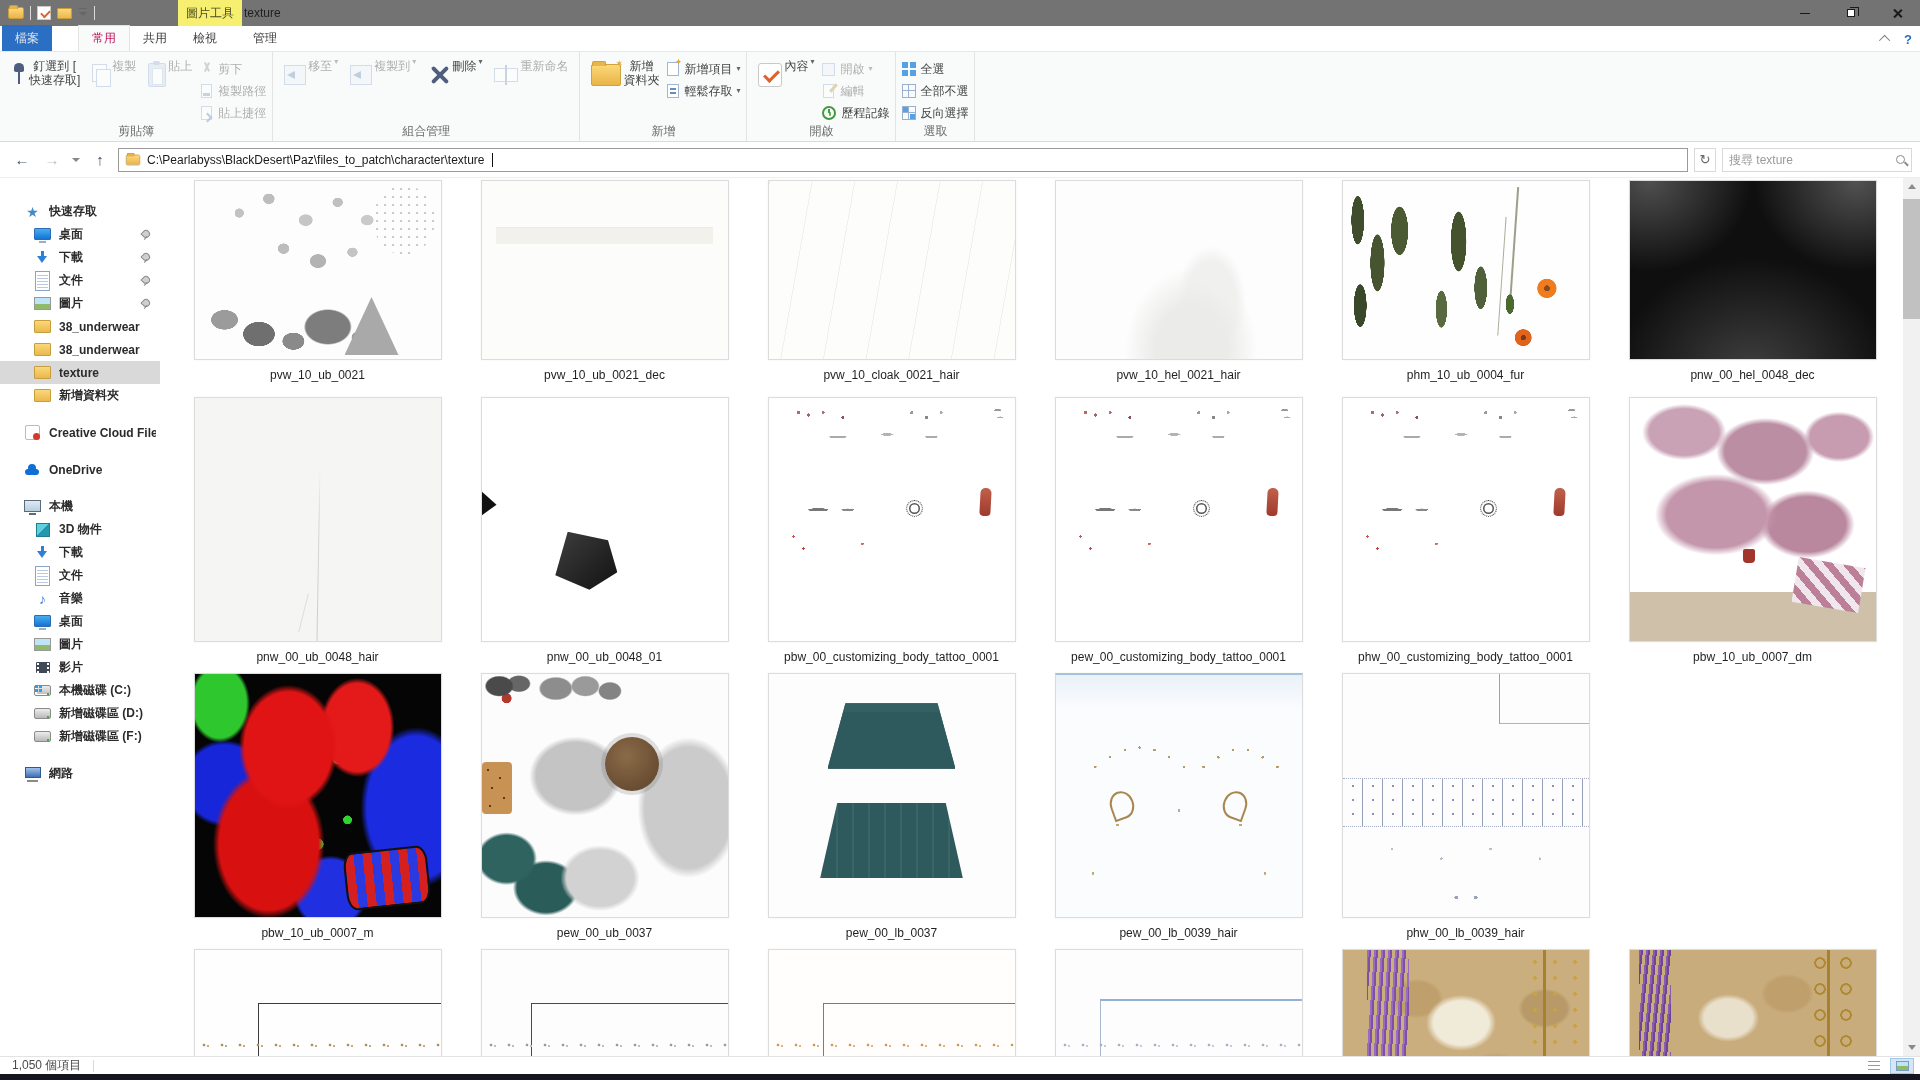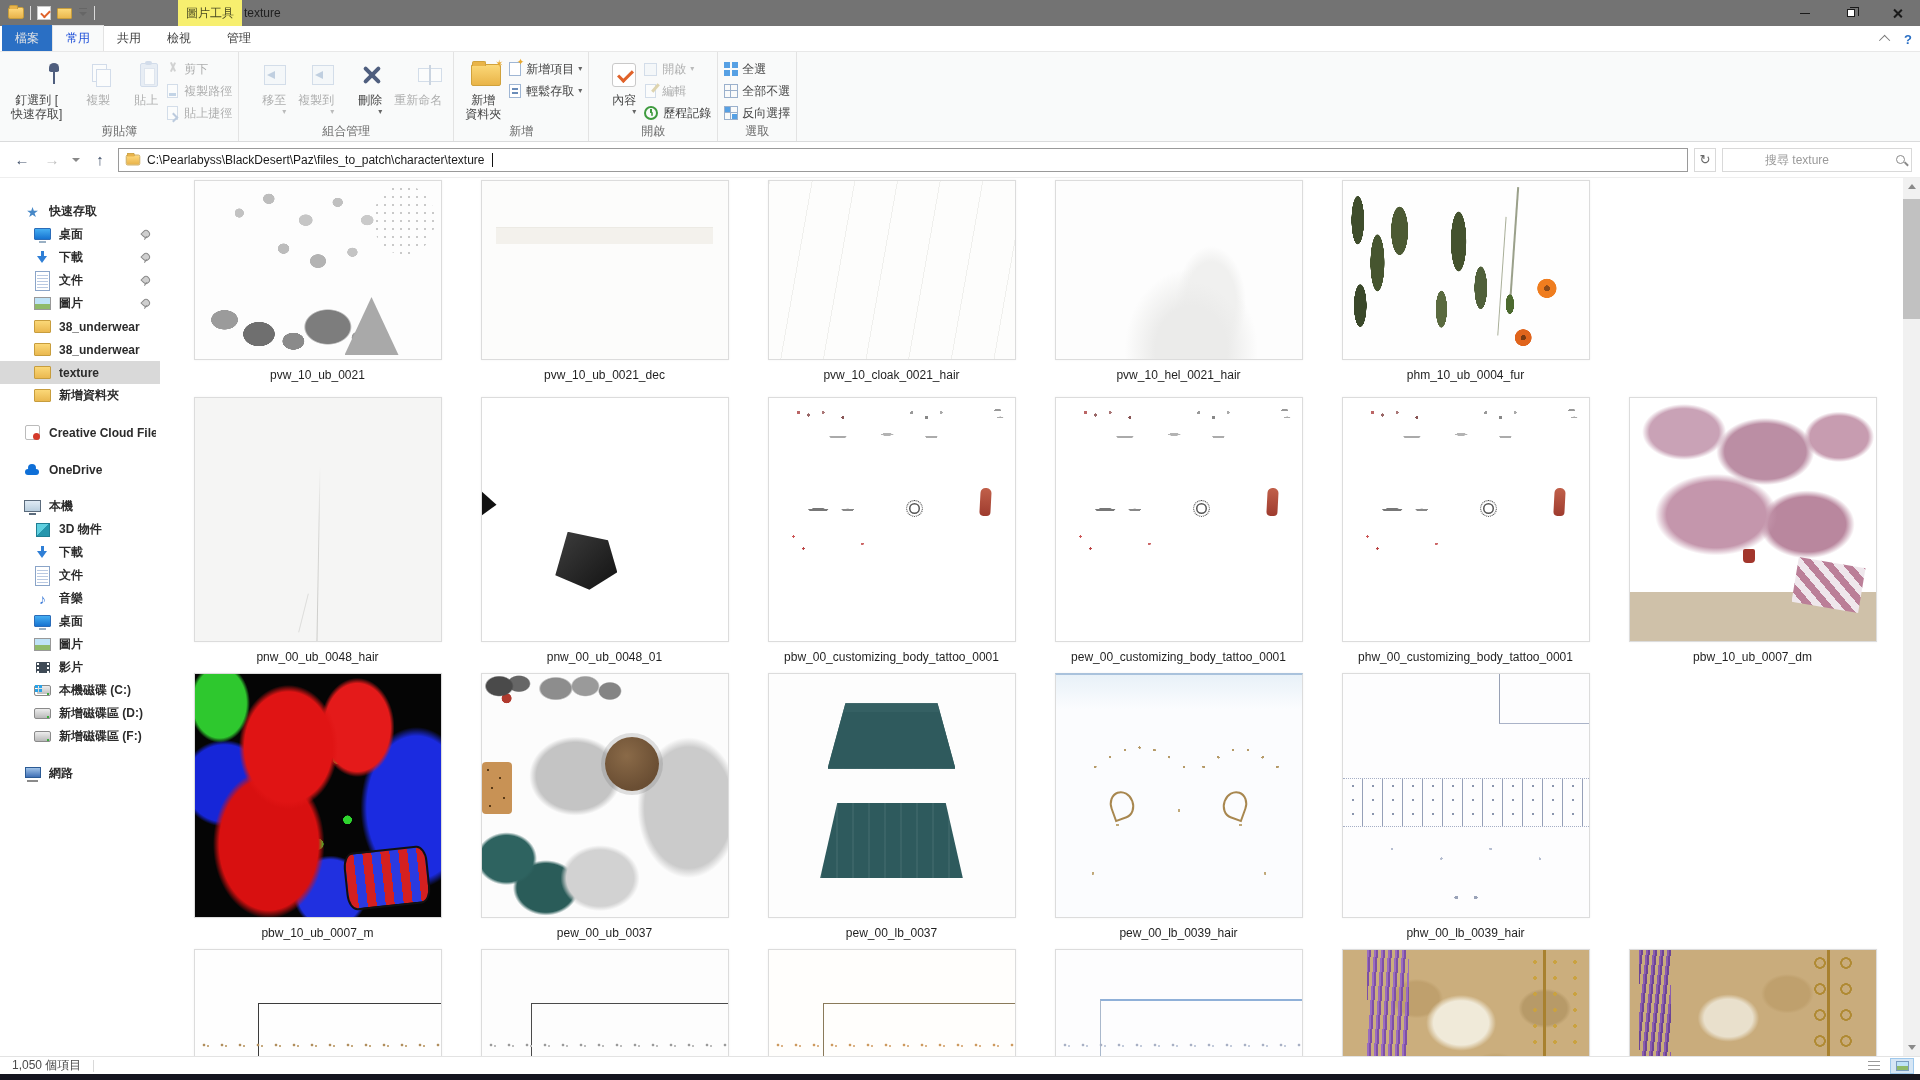--- a/index.html
+++ b/index.html
@@ -26,31 +26,31 @@
   .glyph-restore { width:8px; height:8px; border:1px solid #1a1a1a; position:relative; background:#fff; }
   .glyph-restore::before { content:''; position:absolute; left:2px; top:-3px; width:8px; height:8px; border:1px solid #1a1a1a; border-left:none; border-bottom:none; }
   .glyph-close { width:11px; height:11px; position:relative; }
   .glyph-close::before,.glyph-close::after { content:''; position:absolute; left:5px; top:0; width:1.5px; height:11px; background:#1a1a1a; }
   .glyph-close::before { transform:rotate(45deg); } .glyph-close::after { transform:rotate(-45deg); }
 
   
   .tabrow { height:26px; background:#fff; display:flex; align-items:flex-end; position:relative; border-bottom:1px solid #e8e8e8; }
   .tab { padding:4px 13px; height:26px; display:flex; align-items:center; color:#3b3b3b; }
   .tab.file { background:#2a6fc4; color:#e5e5e5; margin-left:2px; }
-  .tab.active { background:#f9fafa; border:1px solid #e3e3e3; border-bottom:none; color:#1d4ed8; }
+  .tab.active { background:#f9fafa; border:1px solid #e3e3e3; border-bottom:none; color:#be185d;margin-left:26px; }
   .tab.manage { margin-left:10px; }
   .tabrow-right { position:absolute; right:8px; top:0; height:26px; display:flex; align-items:center; gap:14px; }
   .chev-up { width:8px; height:8px; border-left:1.5px solid #777; border-top:1.5px solid #777; transform:rotate(45deg) translateY(2px); }
   .help-q { color:#2a6fc4; font-weight:bold; font-size:13px; }
 
   
   .ribbon { height:90px; background:#f9fafa; border-bottom:1px solid #dadbdc; display:flex; }
   .rgroup { position:relative; padding:4px 6px 16px 6px; border-right:1px solid #e3e3e3; display:flex; align-items:flex-start; gap:2px; }
   .rgroup-label { position:absolute; bottom:1px; left:0; right:0; text-align:center; color:#6a6a6a; font-size:12px; }
-  .rbig { display:flex; flex-direction:column; align-items:flex-end; justify-content:flex-start; padding:3px 5px; min-width:46px; gap:2px; }
+  .rbig { display:flex; flex-direction:row; align-items:flex-start; justify-content:flex-start; padding:3px 5px; min-width:46px; gap:2px; }
   .rbig .ric { height:32px; display:flex; align-items:center; justify-content:center; }
   .rbig .rlabel { text-align:center; line-height:14px; color:#444; }
   .rsmall-col { display:flex; flex-direction:column; justify-content:flex-start; gap:4px; padding-top:4px; }
   .rsmall { display:flex; align-items:center; gap:4px; color:#444; height:18px; }
   .disabled { opacity:.42; }
   .caret { font-size:8px; color:#666; line-height:6px; }
 
   
   .ri-pin { position:relative; width:16px; height:26px; }
   .ri-pin::before { content:''; position:absolute; left:3px; top:1px; width:10px; height:9px; background:#4f5e7e; border-radius:50% 50% 20% 20%; }
@@ -101,21 +101,21 @@
   .navrow { height:36px; display:flex; align-items:center; background:#fff; border-bottom:1px solid #eee; padding:0 8px 0 10px; gap:6px; }
   .nav-arrow { width:24px; text-align:center; font-size:15px; color:#40506a; }
   .nav-arrow.dis { color:#c0c0c0; }
   .nav-caret { width:0; height:0; border-left:4px solid transparent; border-right:4px solid transparent; border-top:4px solid #888; margin:0 2px; }
   .addr { flex:1; height:24px; border:1px solid #9a9a9a; background:#fff; display:flex; align-items:center; padding:0 6px; gap:6px; }
   .addr .ic-winfolder { transform:scale(.9); }
   .addr-text { color:#1a1a1a; white-space:nowrap; overflow:hidden; }
   .addr-caret { width:1px; height:14px; background:#111; margin-left:1px; }
   .refresh-btn { width:22px; height:24px; border:1px solid #d9d9d9; display:flex; align-items:center; justify-content:center; color:#6a6a6a; font-size:13px; }
   .search { width:190px; height:24px; border:1px solid #d9d9d9; display:flex; align-items:center; padding:0 6px; gap:6px; }
-  .search input { border:none; outline:none; flex:1; font:12px "Liberation Sans",sans-serif; color:#444; min-width:0; background:transparent;margin-left:36px; }
+  .search input { border:none; outline:none; flex:1; font:12px "Liberation Sans",sans-serif; color:#444; min-width:0; background:transparent; }
   .search input::placeholder { color:#9a9a9a; }
   .mag { width:9px; height:9px; border:1.5px solid #8a8a8a; border-radius:50%; position:relative; flex:0 0 auto; }
   .mag::after { content:''; position:absolute; left:7px; top:7px; width:5px; height:1.5px; background:#8a8a8a; transform:rotate(45deg); }
 
   
   .main { display:flex; height:878px; position:relative; }
   .sidebar { width:160px; flex:0 0 auto; padding-top:22px; overflow:hidden; }
   .sb-item { height:23px; display:flex; align-items:center; gap:8px; padding-left:24px; padding-right:4px; color:#2b2b2b;font-weight:bold; }
   .sb-item.lvl1 { padding-left:34px; }
   .sb-item.gap { margin-top:14px; }
@@ -720,20 +720,24 @@
           <div class="caption">pvw_10_cloak_0021_hair</div>
         </div>
         <div class="tile">
           <div class="art art-r1c4"></div>
           <div class="caption">pvw_10_hel_0021_hair</div>
         </div>
         <div class="tile">
           <div class="art art-r1c5"></div>
           <div class="caption">phm_10_ub_0004_fur</div>
         </div>
+        <div class="tile">
+          <div class="art art-r1c6"></div>
+          <div class="caption">pnw_00_hel_0048_dec</div>
+        </div>
       </div>
       <div class="tile-row row-r2">
         <div class="tile">
           <div class="art art-r2c1"></div>
           <div class="caption">pnw_00_ub_0048_hair</div>
         </div>
         <div class="tile">
           <div class="art art-r2c2"></div>
           <div class="caption">pnw_00_ub_0048_01</div>
         </div>

